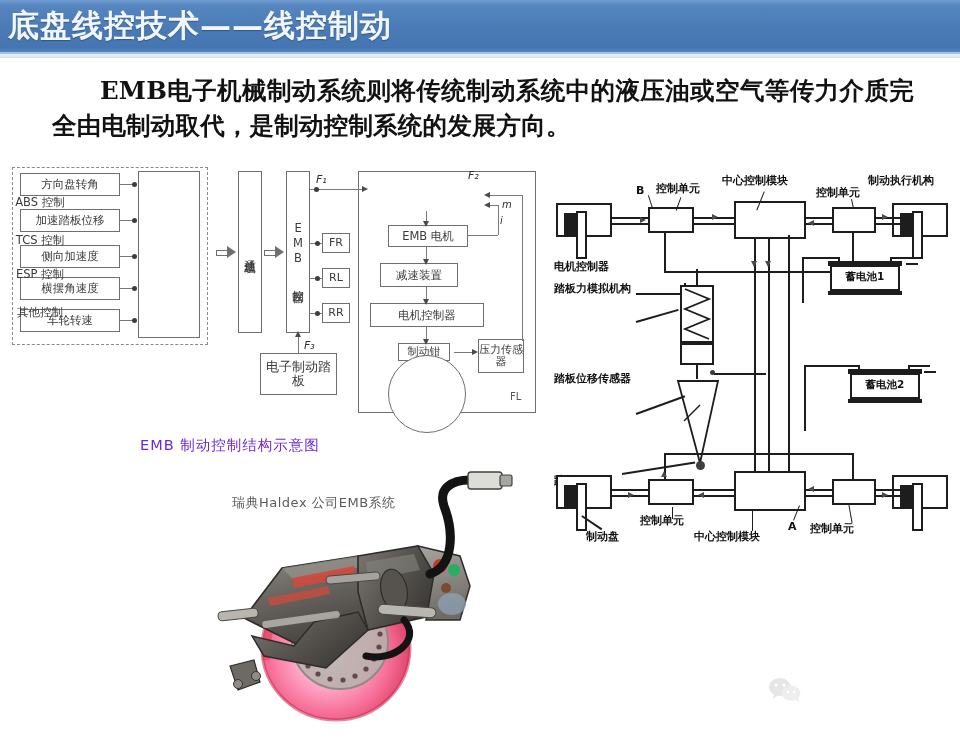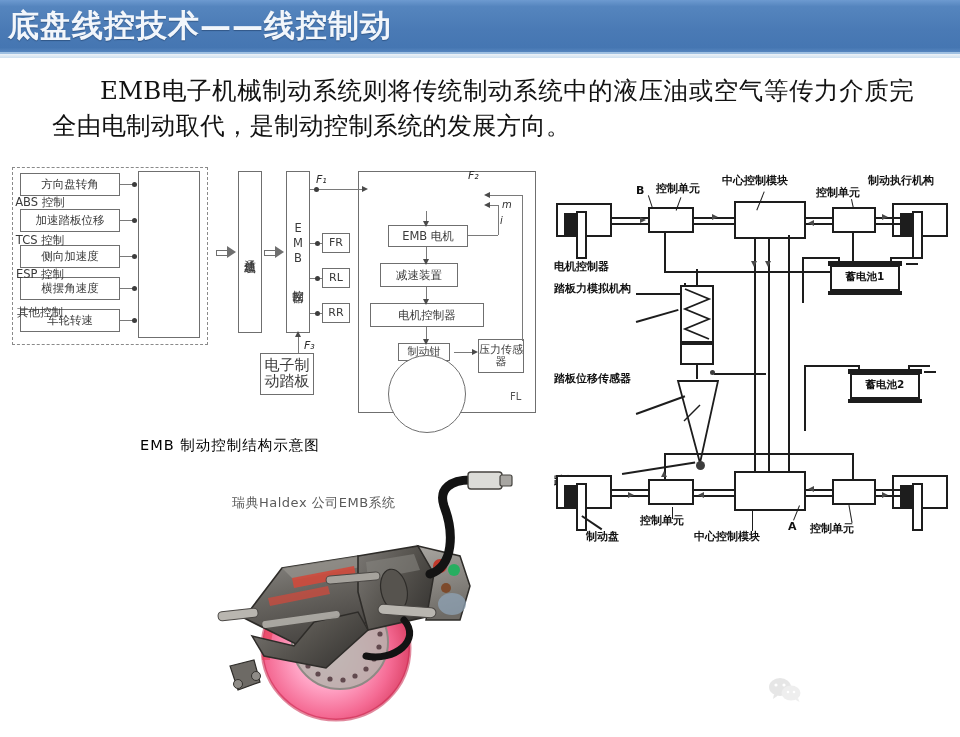--- a/index.html
+++ b/index.html
@@ -13,21 +13,21 @@
   #title-bar .title-text{position:absolute;left:8px;top:5px;
     font-family:"DejaVu Sans","Liberation Sans",sans-serif;
     font-size:31px;font-weight:700;color:#f2f6fb;letter-spacing:1px;
     text-shadow:0 1px 1px rgba(20,45,80,.45);white-space:nowrap;}
   #title-underline{position:absolute;left:0;top:54px;width:960px;height:4px;
     background:linear-gradient(to bottom,#eef3f8,#cfe0ef);}
 
   
   #intro-paragraph{position:absolute;left:52px;top:74px;width:862px;
     font-family:"DejaVu Serif","Liberation Serif",serif;
-    font-size:24.5px;font-weight:400;color:#121212;line-height:1.42;
+    font-size:24.5px;font-weight:700;color:#121212;line-height:1.42;
     text-align:justify;text-indent:48px;letter-spacing:.2px;}
 
   
   .diag{position:absolute;}
   .bx{position:absolute;border:1.3px solid #6f6f6f;background:#fff;
       font-family:"DejaVu Sans","Liberation Sans",sans-serif;
       color:#3a3a3a;display:flex;align-items:center;justify-content:center;
       text-align:center;line-height:1.05;box-sizing:border-box;}
   .bx.thin{border-width:1px;}
   .ln{position:absolute;background:#7a7a7a;}
@@ -72,21 +72,21 @@
   .battery{position:absolute;width:70px;height:34px;}
   .battery .shell{position:absolute;left:0;top:4px;width:70px;height:26px;border:2px solid #1d1d1d;background:#fff;box-sizing:border-box;}
   .battery .cap{position:absolute;left:-2px;top:0px;width:74px;height:5px;background:#1d1d1d;}
   .battery .base{position:absolute;left:-2px;top:30px;width:74px;height:4px;background:#1d1d1d;}
   .battery .txt{position:absolute;left:0;top:9px;width:70px;text-align:center;font-size:10.5px;font-weight:700;color:#111;
     font-family:"DejaVu Sans","Liberation Sans",sans-serif;}
 
   
   .caption{position:absolute;font-family:"DejaVu Sans","Liberation Sans",sans-serif;
     color:#3a3a3a;white-space:nowrap;}
-  #emb-structure-caption{left:140px;top:436px;font-size:14.5px;letter-spacing:1px;color:#000000;}
+  #emb-structure-caption{left:140px;top:436px;font-size:14.5px;letter-spacing:1px;color:#6d28d9;}
   #haldex-caption{left:232px;top:494px;font-size:13px;color:#5a5a5a;letter-spacing:.5px;}
 
   
   #haldex-photo{position:absolute;left:208px;top:470px;width:350px;height:260px;}
 
   
   #watermark{position:absolute;left:768px;top:668px;width:180px;height:44px;
     display:flex;align-items:center;gap:8px;opacity:.35;}
   #watermark .wm-text{font-family:"DejaVu Sans","Liberation Sans",sans-serif;
     font-size:22px;color:#9a9a9a;letter-spacing:1px;}
@@ -144,21 +144,21 @@
   <div class="bx thin" style="left:312px;top:105px;width:28px;height:20px;font-size:11px">RL</div>
   <div class="bx thin" style="left:312px;top:140px;width:28px;height:20px;font-size:11px">RR</div>
 
   <div class="ln lnh" style="left:300px;top:80px;width:12px"></div>
   <div class="dot" style="left:305px;top:77.5px"></div>
   <div class="ln lnh" style="left:300px;top:115px;width:12px"></div>
   <div class="dot" style="left:305px;top:112.5px"></div>
   <div class="ln lnh" style="left:300px;top:150px;width:12px"></div>
   <div class="dot" style="left:305px;top:147.5px"></div>
 
-  <div class="bx" style="left:250px;top:190px;width:54px;height:42px;font-size:15px;flex-direction:column">电子制动踏板</div>
+  <div class="bx" style="left:250px;top:190px;width:77px;height:42px;font-size:13px;flex-direction:column">电子制动踏板</div>
   <div class="ln lnv" style="left:288px;top:170px;height:20px"></div>
   <div class="arrow ar-u" style="left:284.5px;top:168px"></div>
   <div class="lbl" style="left:294px;top:176px;font-size:11px;font-style:italic">F₃</div>
 
   <div style="position:absolute;left:348px;top:8px;width:176px;height:240px;border:1.3px solid #6f6f6f;"></div>
   <div class="lbl" style="left:500px;top:228px;font-size:10px;color:#555">FL</div>
 
   <div class="bx" style="left:378px;top:62px;width:80px;height:22px;font-size:11.5px">EMB 电机</div>
   <div class="bx" style="left:370px;top:100px;width:78px;height:24px;font-size:11.5px">减速装置</div>
   <div class="bx" style="left:360px;top:140px;width:114px;height:24px;font-size:11.5px">电机控制器</div>

